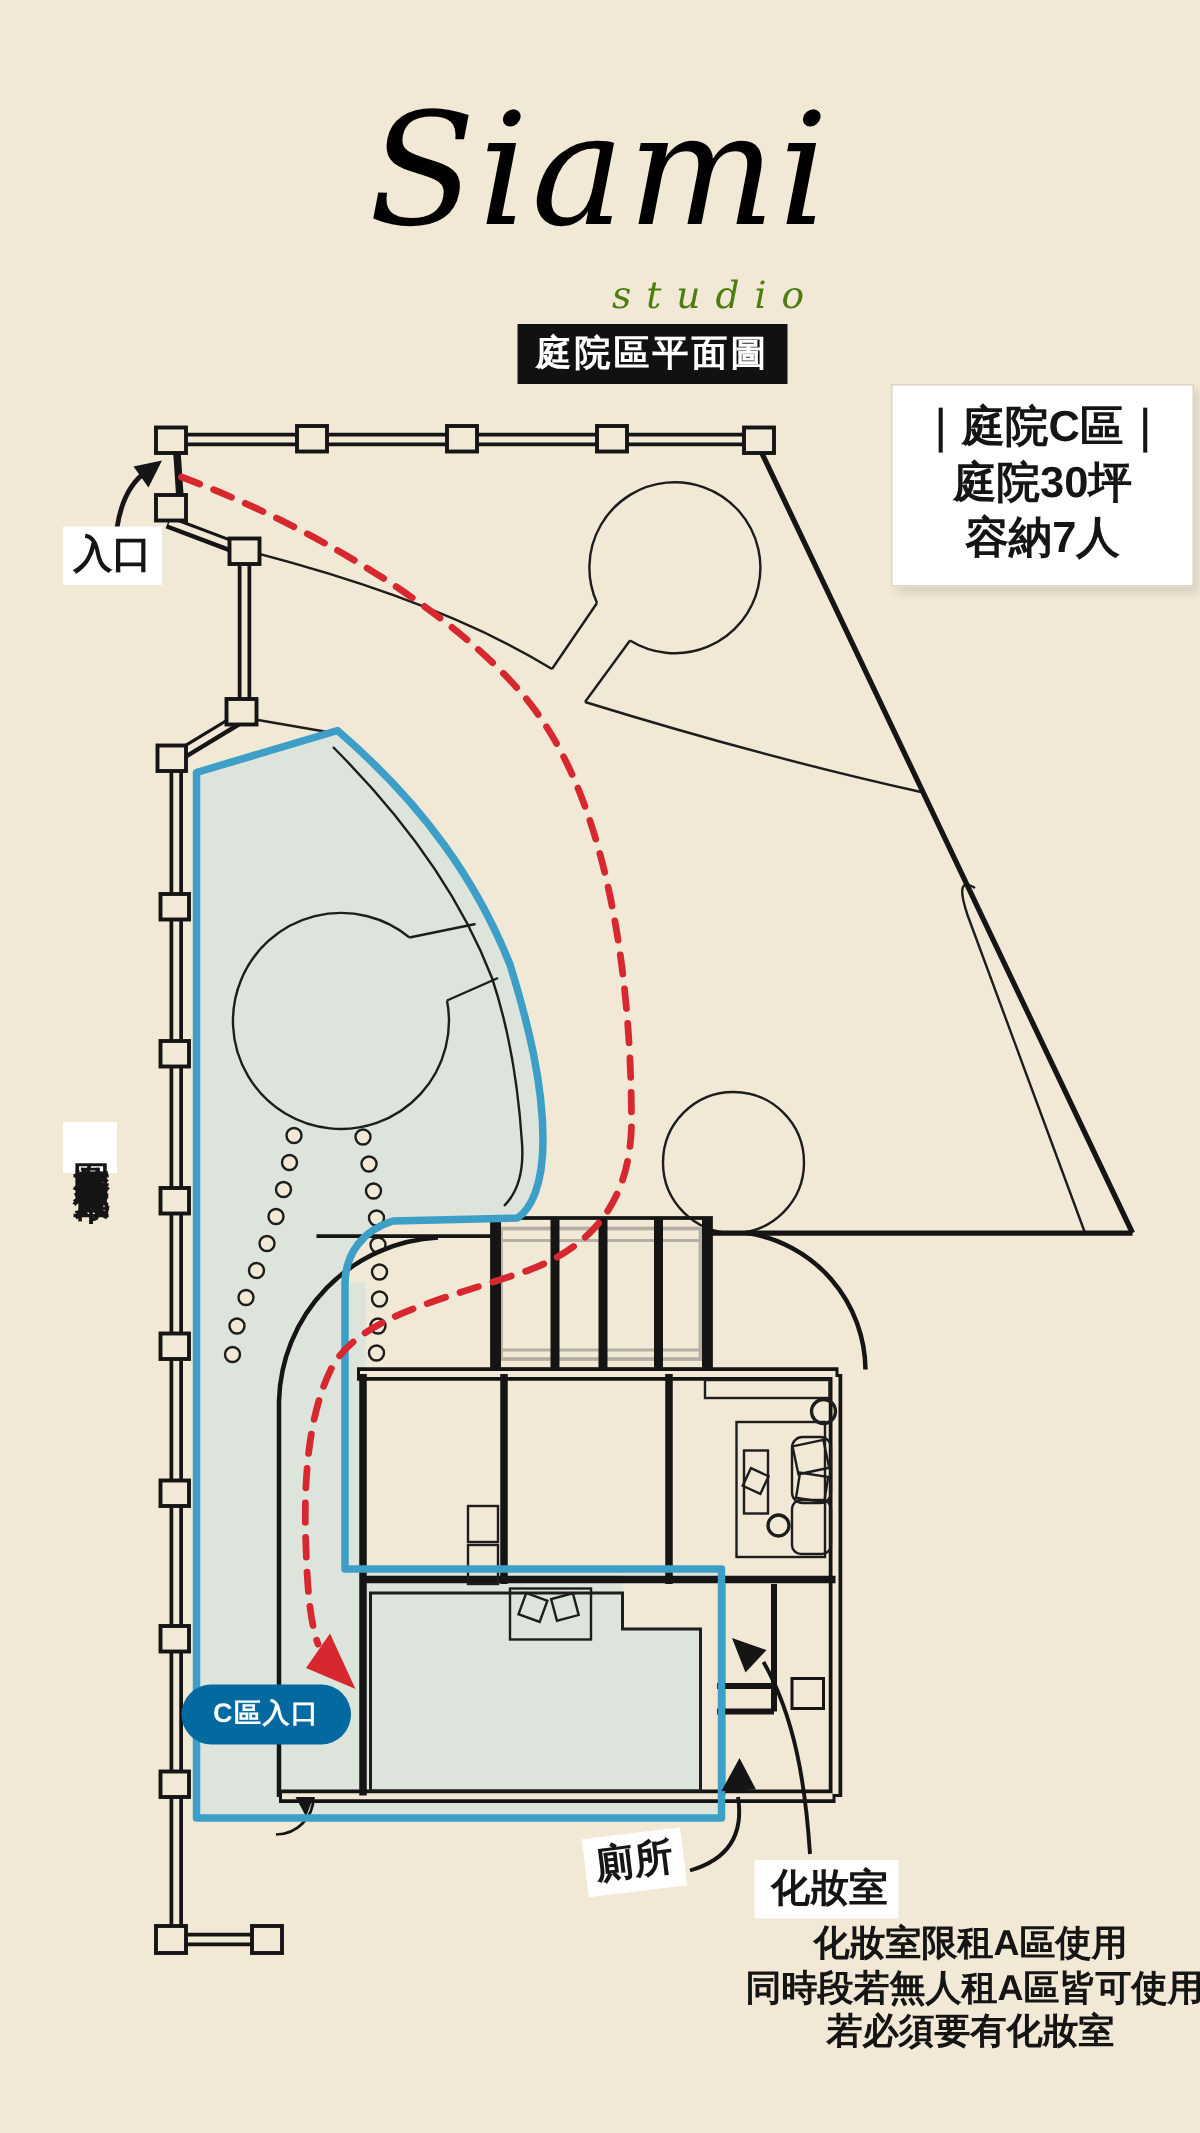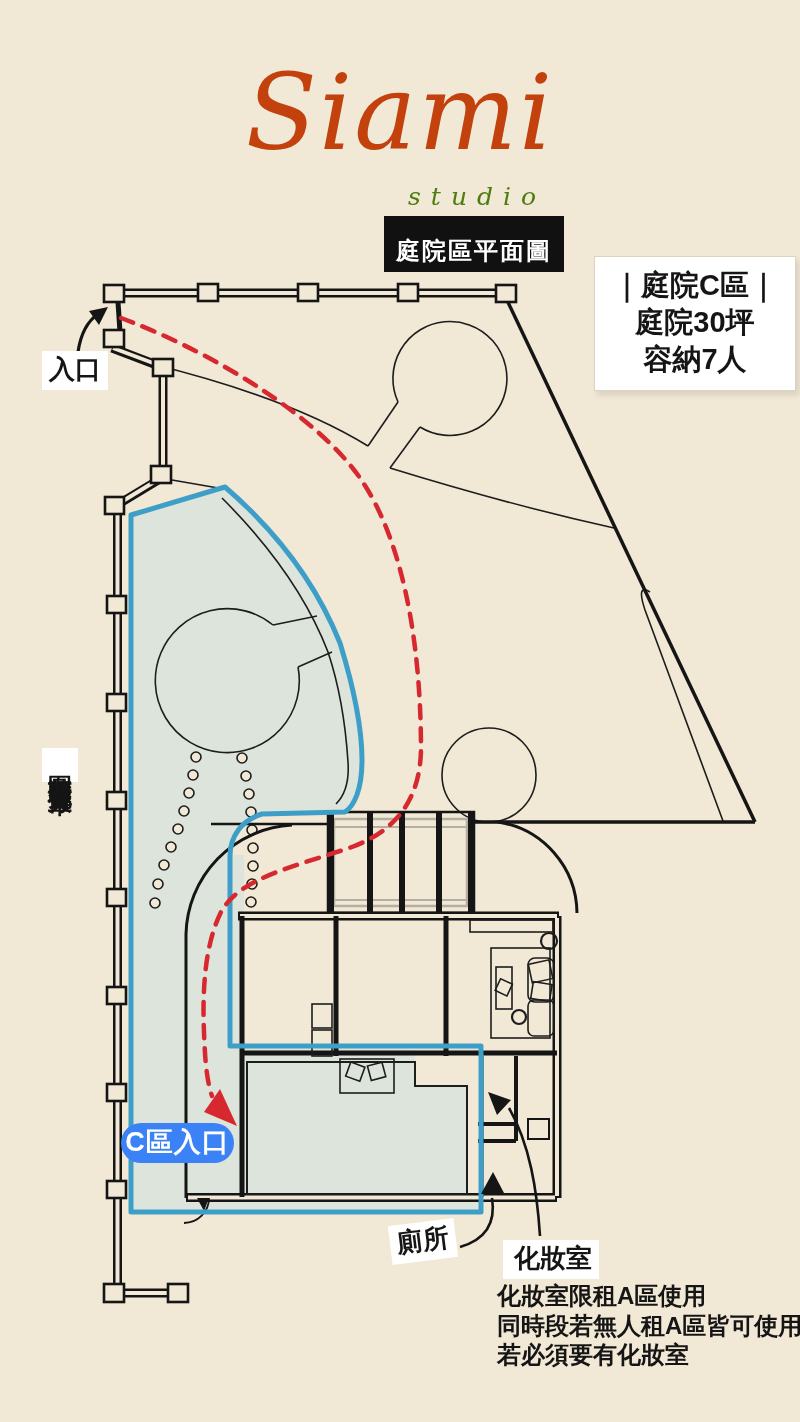--- a/index.html
+++ b/index.html
@@ -2,37 +2,37 @@
 <html><head>
 <meta charset="utf-8">
 <style>
   html,body{margin:0;padding:0;}
   body{width:800px;height:1422px;position:relative;overflow:hidden;
        background:#f1e8d6;font-family:"Liberation Sans","DejaVu Sans",sans-serif;color:#151515;}
   .abs{position:absolute;}
   #plan-svg{position:absolute;left:0;top:0;}
   .logo-name{left:0;right:0;top:52px;text-align:center;
      font-family:"DejaVu Serif","Liberation Serif",serif;font-style:italic;font-weight:400;
-     font-size:104px;letter-spacing:2px;color:#c2410c;}
+     font-size:104px;letter-spacing:2px;color:#000000;}
   .logo-sub{left:408px;top:160px;font-family:"DejaVu Serif","Liberation Serif",serif;
      font-style:italic;font-size:25px;letter-spacing:10px;color:#4d7c0f;margin-top:22px;}
   .plan-title{left:345px;top:216px;background:#111;color:#fff;font-weight:bold;
-     font-size:24px;letter-spacing:2px;padding:19px 12px 5px;margin-left:39px;}
+     font-size:24px;letter-spacing:2px;padding:3px 12px 5px;}
   .info-box{left:594px;top:256px;width:192px;background:#ffffff;border:1px solid #ddd3c0;
      box-shadow:3px 4px 6px rgba(0,0,0,.10);text-align:center;padding:10px 4px 12px;}
   .info-box div{font-size:29px;font-weight:bold;line-height:37px;white-space:nowrap;}
   .lbl{background:#fff;font-weight:bold;font-size:26px;padding:1px 7px 3px;white-space:nowrap;}
   .lbl-entrance{left:42px;top:351px;}
   .lbl-parking{left:42px;top:748px;writing-mode:vertical-rl;text-orientation:upright;
      font-size:24px;padding:8px 2px;letter-spacing:2px;}
   .lbl-toilet{left:390px;top:1222px;transform:rotate(-7deg);}
   .lbl-makeup{left:503px;top:1240px;padding-left:11px;}
-  .pill{left:121px;top:1123px;width:113px;height:40px;background:#3b82f6;border-radius:21px;
-     color:#fff;font-weight:bold;font-size:27px;text-align:center;line-height:39px;letter-spacing:1px;}
-  .notes{left:497px;top:1281px;width:300px;}
+  .pill{left:121px;top:1123px;width:113px;height:40px;background:#0369a1;border-radius:21px;
+     color:#fff;font-weight:bold;font-size:18px;text-align:center;line-height:39px;letter-spacing:1px;}
+  .notes{left:497px;top:1281px;width:300px;text-align:center;}
   .notes div{font-size:24px;font-weight:bold;line-height:29.5px;white-space:nowrap;}
 </style>
 </head>
 <body>
 
 <svg id="plan-svg" width="800" height="1422" viewBox="0 0 800 1422">
 
   <g>
     <path d="M 131,515 L 225,487 C 283,537 318,588 340,643 C 352,682 362,722 362,760
              C 362,790 354,806 345,812 L 262,814 C 242,820 230,836 230,856

